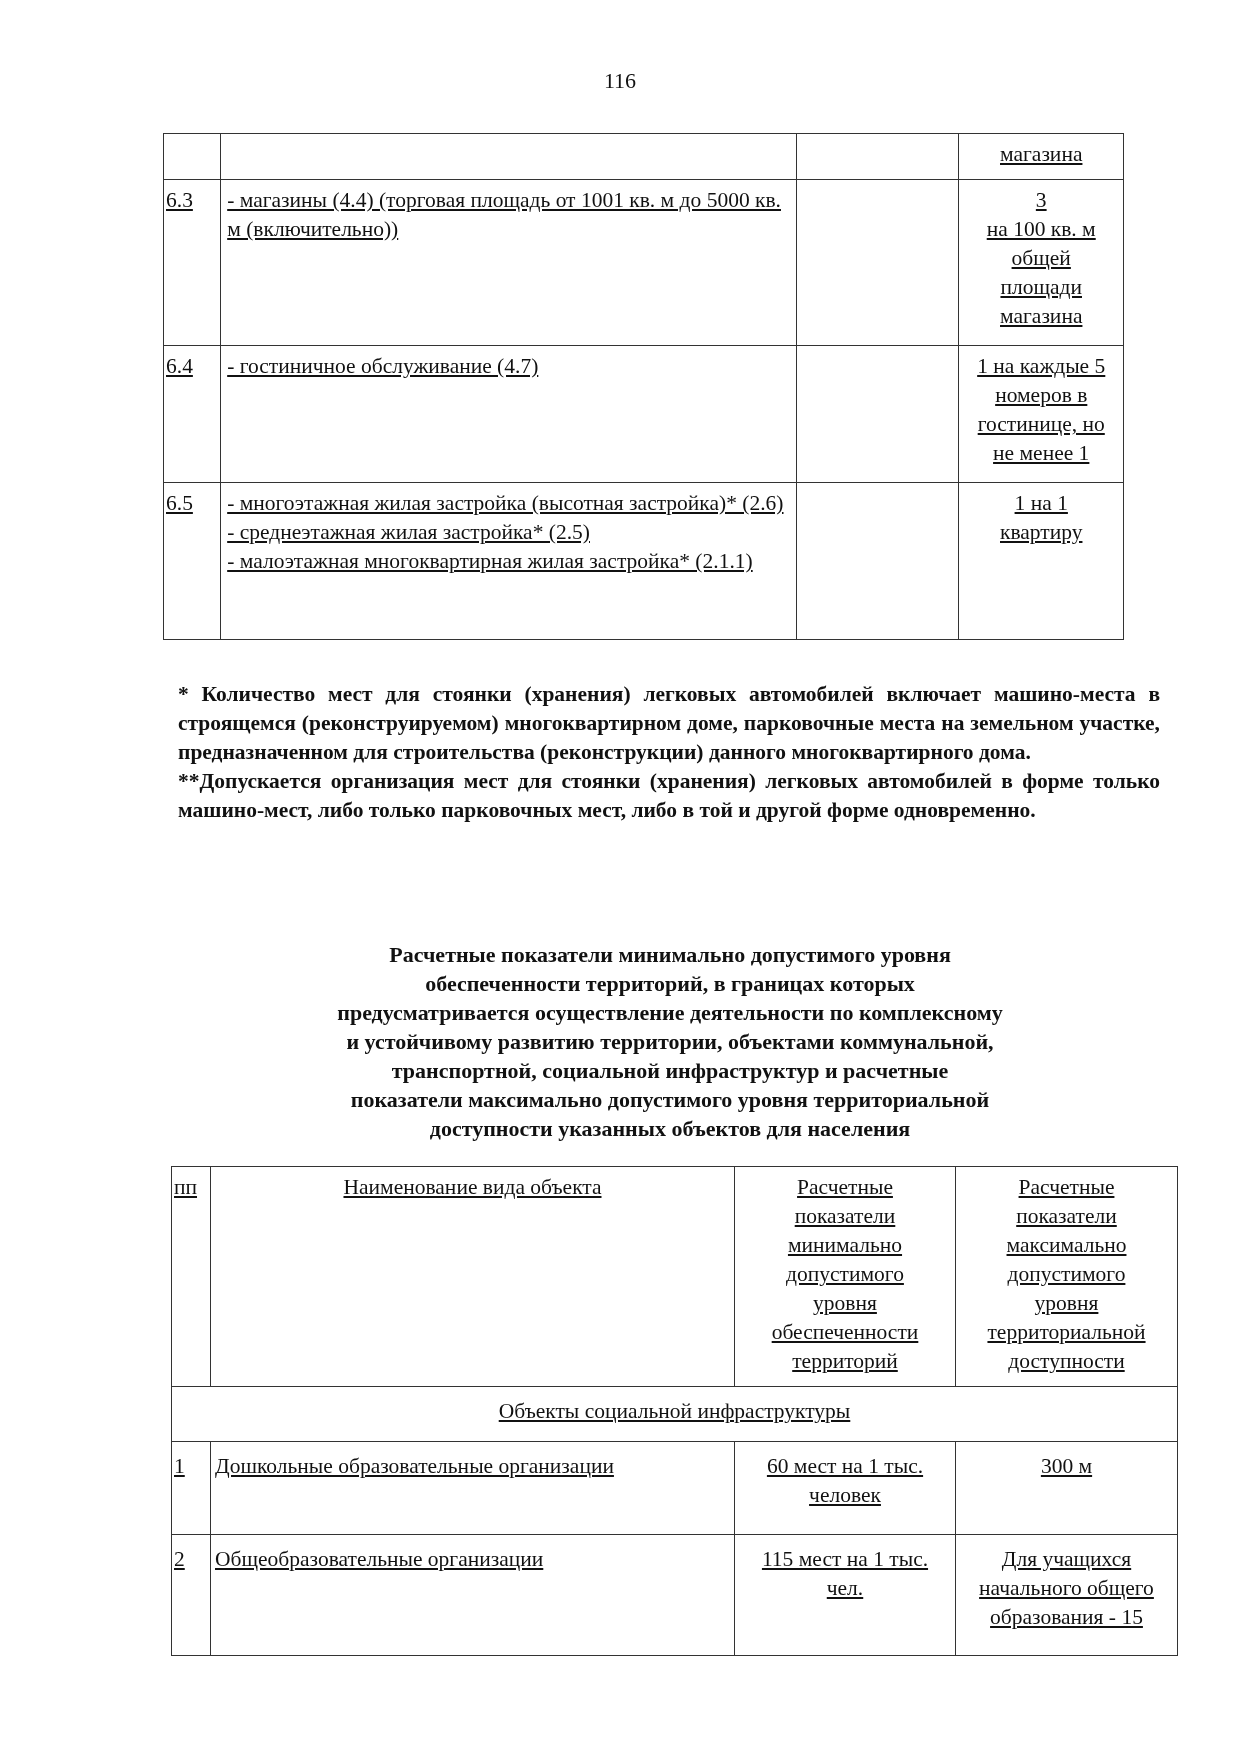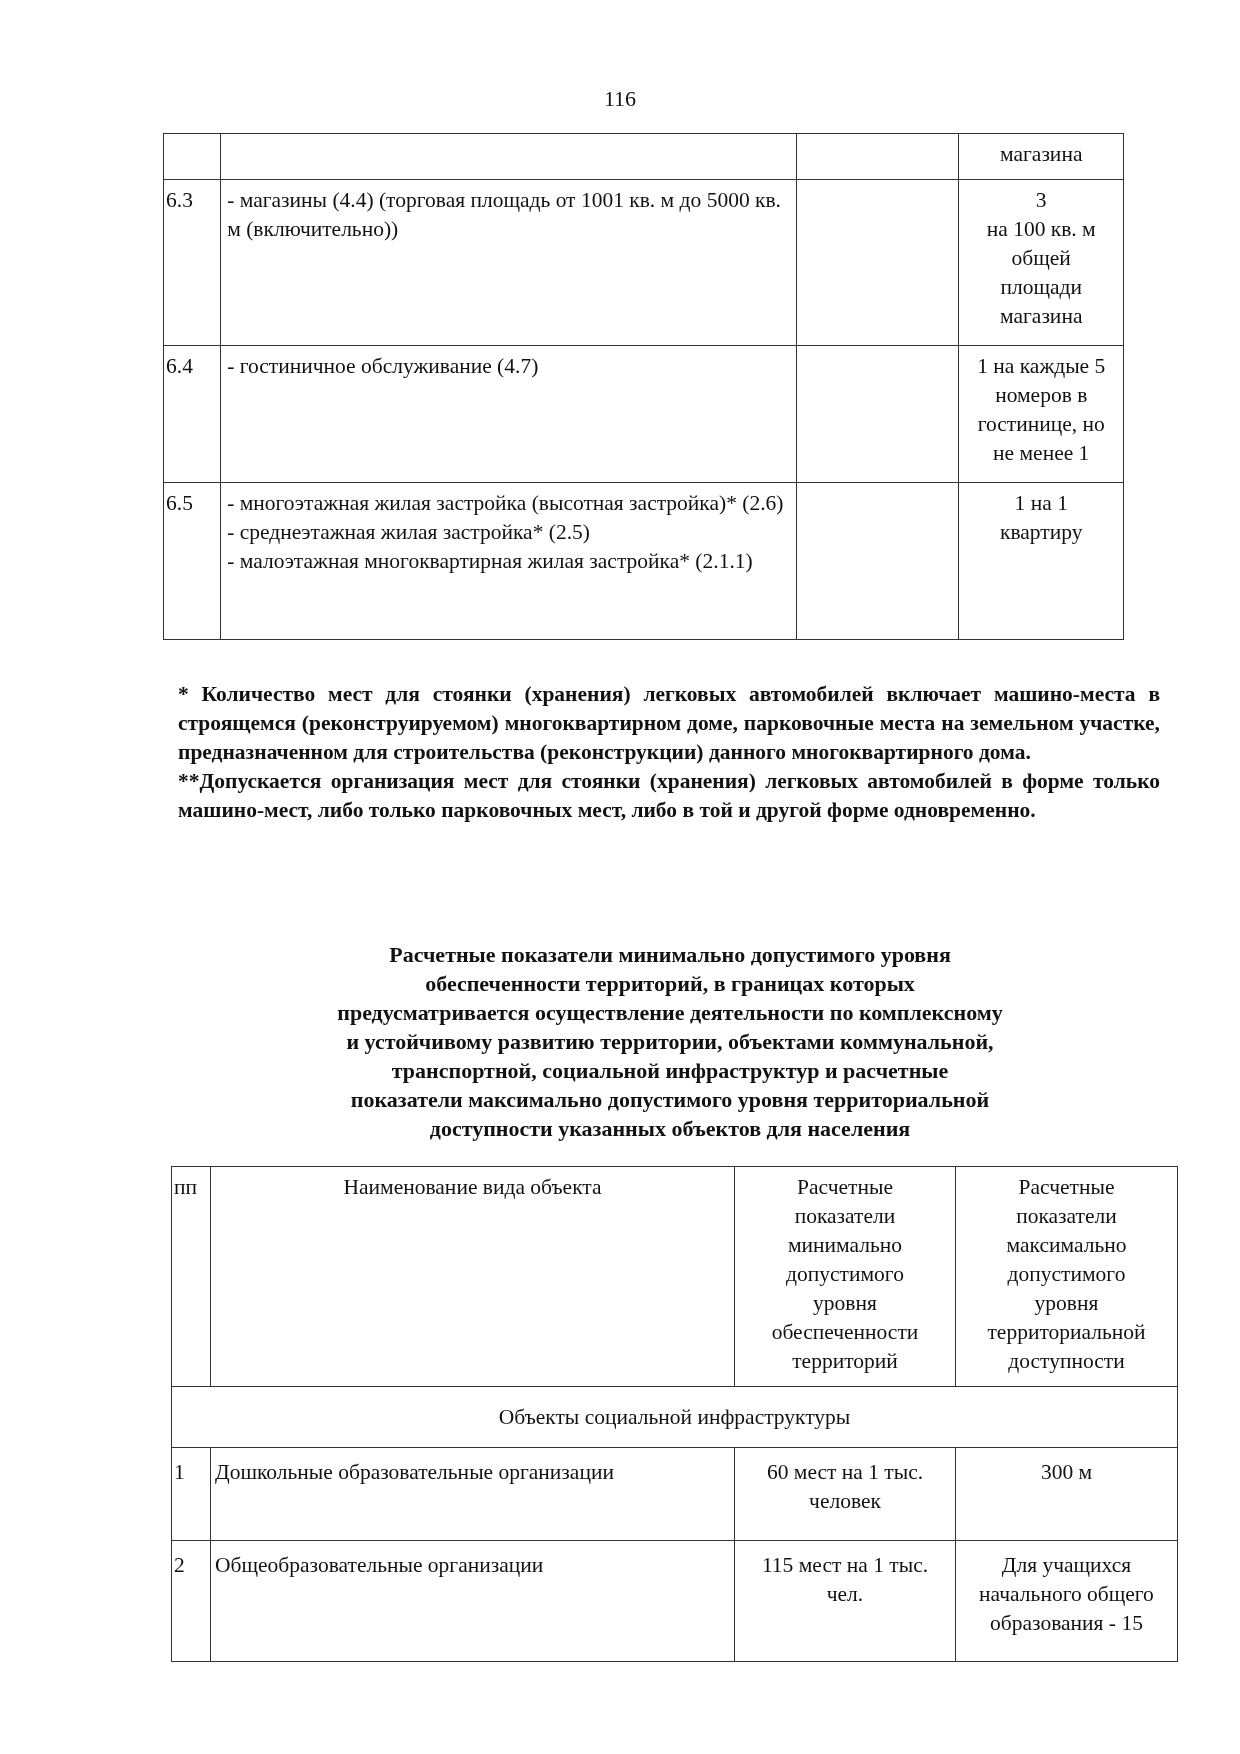--- a/index.html
+++ b/index.html
@@ -2,24 +2,24 @@
 <html><head>
 <meta charset="utf-8">
 <style>
   html, body { margin: 0; padding: 0; background: #ffffff; }
   body {
     width: 1240px; height: 1754px; position: relative; overflow: hidden;
     font-family: "Liberation Serif", "DejaVu Serif", serif;
     color: #111111; font-size: 21.5px; line-height: 29px;
   }
   .page-number {
-    position: absolute; top: 84px; left: 0; width: 1240px;
+    position: absolute; top: 66px; left: 0; width: 1240px;
     text-align: center; font-size: 22px;
   }
-  table { border-collapse: collapse; position: absolute; table-layout: fixed; }
+  table { border-collapse: collapse; position: absolute; table-layout: fixed; text-decoration: underline; }
   td { border: 1.5px solid #333333; vertical-align: top; padding: 6px 6px 10px 6px; }
   .t1 { left: 163px; top: 133px; width: 961px; }
   .t1 col.c1 { width: 57px; } .t1 col.c2 { width: 574px; }
   .t1 col.c3 { width: 162px; } .t1 col.c4 { width: 164px; }
   .num { text-align: left; padding-left: 2px; padding-right: 12px; }
   .just { text-align: justify; }
   .ctr { text-align: center; }
   .t1 tr.r0 td { height: 27px; }
   .t1 tr.r1 td { height: 149px; }
   .t1 tr.r2 td { height: 120px; }
@@ -35,21 +35,21 @@
   .heading {
     position: absolute; left: 270px; top: 930px; width: 800px;
     text-align: center; font-weight: bold; font-size: 22px; line-height: 29px; margin-top: 10px;
   }
   .heading span { display: block; }
 
   .t2 { left: 171px; top: 1166px; width: 905px; }
   .t2 col.c1 { width: 39px; } .t2 col.c2 { width: 524px; }
   .t2 col.c3 { width: 221px; } .t2 col.c4 { width: 222px; }
   .t2 tr.hdr td { height: 190px; }
-  .t2 tr.sec td { height: 34px; text-align: center; padding-top: 16px; }
+  .t2 tr.sec td { height: 34px; text-align: center; padding-top: 10px; }
   .t2 tr.row1 td { height: 72px; padding-top: 10px; }
   .t2 tr.row2 td { height: 100px; padding-top: 10px; }
   .t2 td.nm { padding-left: 4px; }
 </style>
 </head>
 <body>
 
 <div class="page-number">116</div>
 
 <table class="t1">

